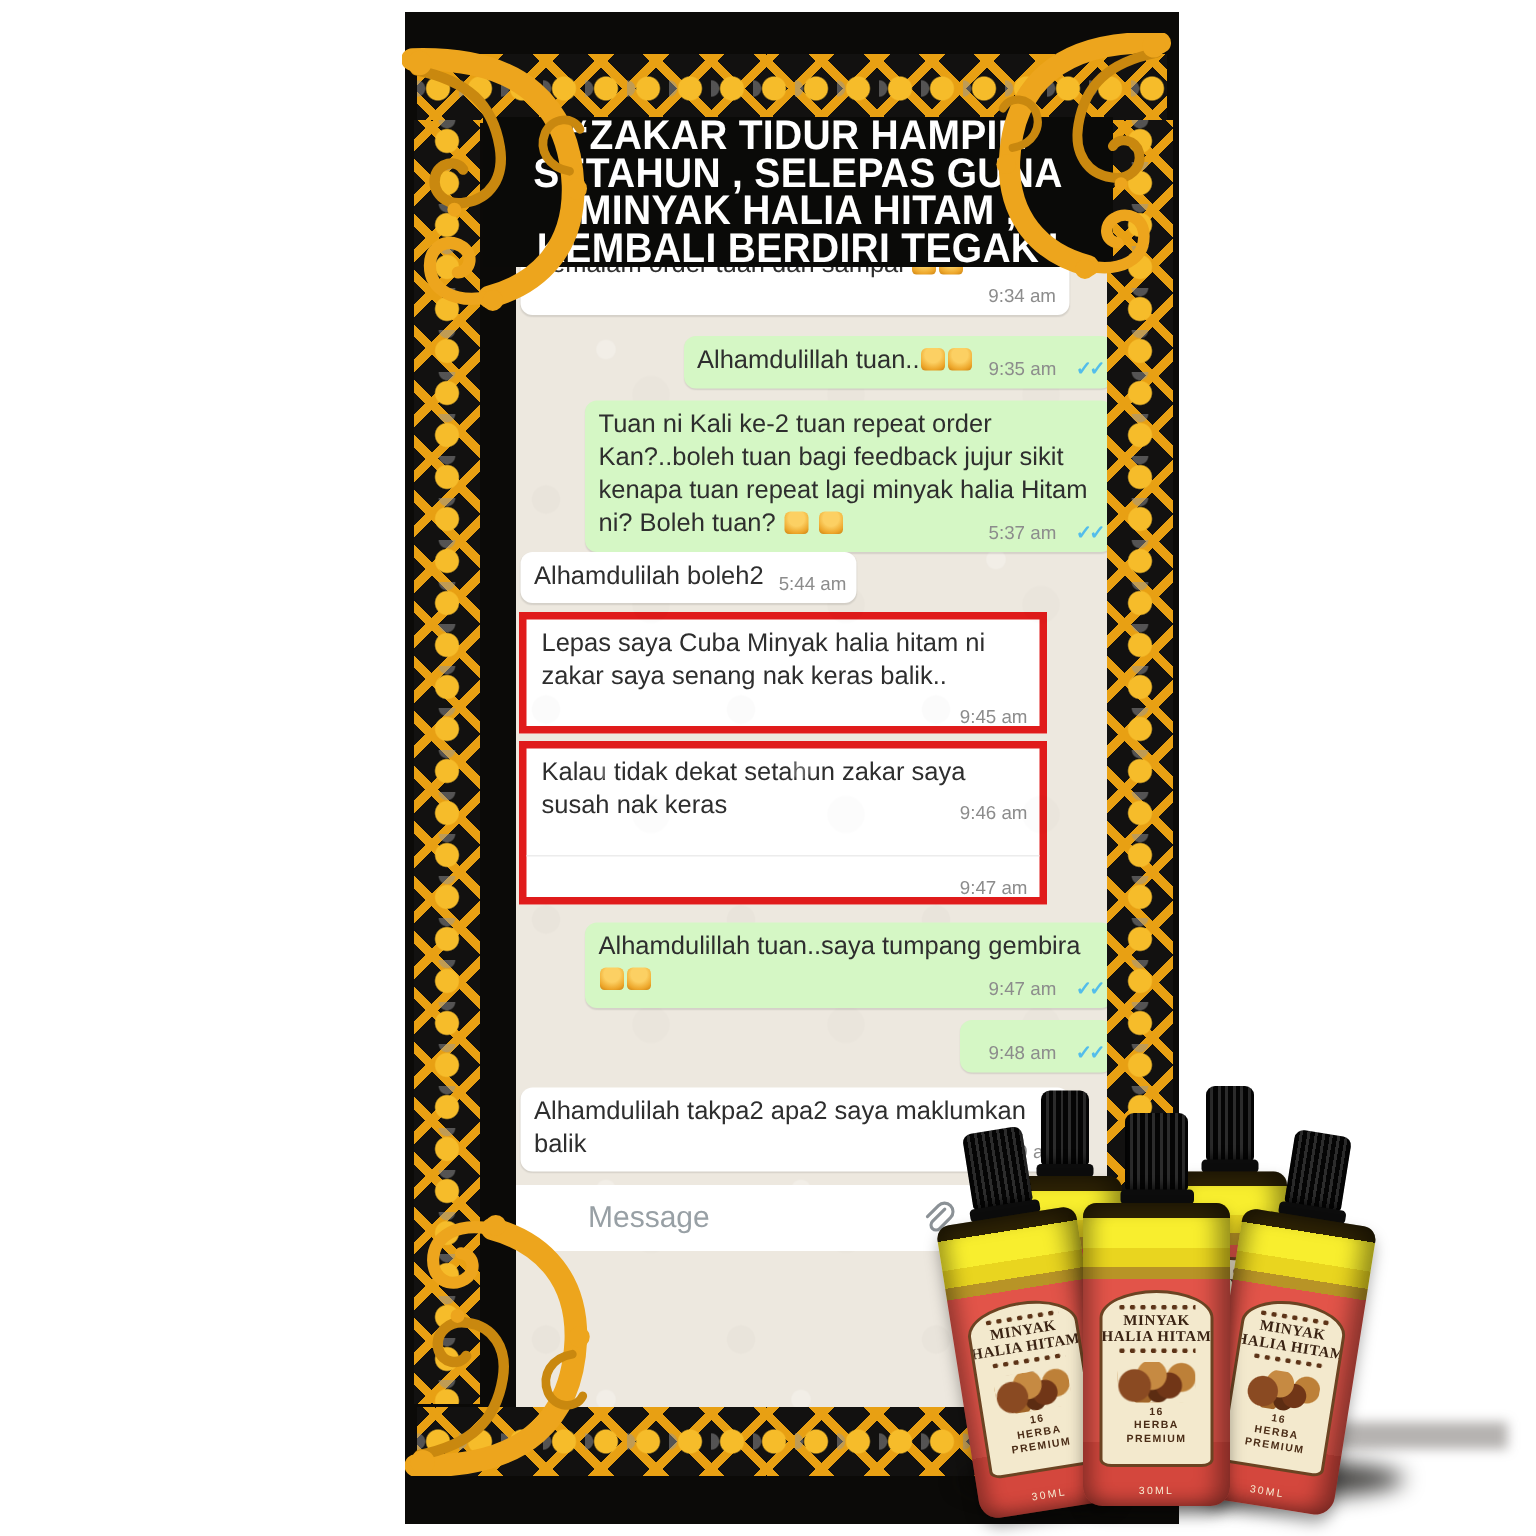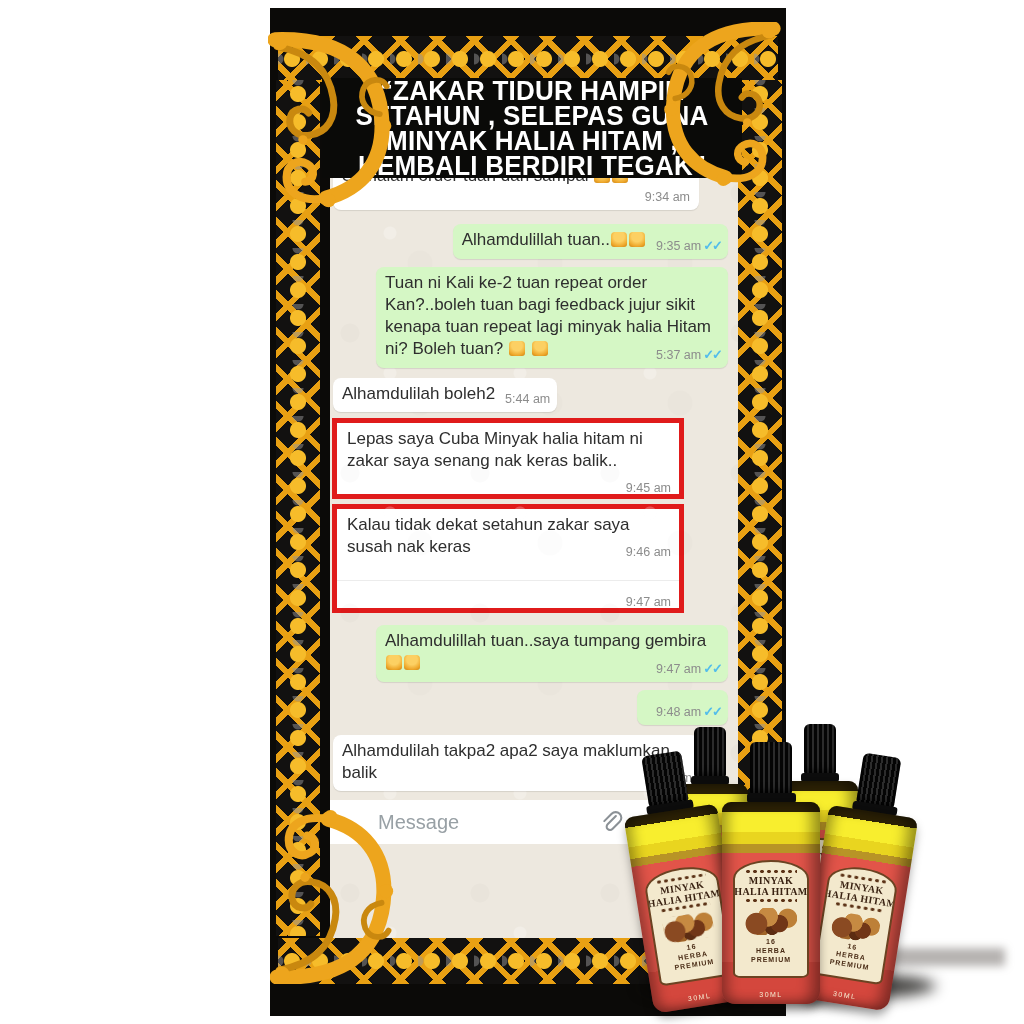--- a/index.html
+++ b/index.html
@@ -36,40 +36,40 @@
   .flr-bl{left:270px;top:810px;width:128px;height:174px;transform:scaleY(-1);}
   .flr-br{left:656px;top:818px;width:128px;height:164px;transform:scale(-1,-1);z-index:21;}
 
   
   .banner{position:absolute;left:322px;top:78px;width:420px;height:100px;background:#0a0a08;z-index:18;
     display:flex;flex-direction:column;justify-content:center;align-items:center;}
   .banner .hl{color:#ffffff;font-weight:700;font-size:26px;line-height:25px;letter-spacing:.2px;
     text-align:center;white-space:nowrap;transform:scaleY(1.06);}
 
   
-  .chat{position:absolute;left:330px;top:163px;width:412px;height:777px;background:#EDE8DF;z-index:10;
+  .chat{position:absolute;left:344px;top:163px;width:412px;height:777px;background:#EDE8DF;z-index:10;
     overflow:hidden;font-size:17px;color:#2e2e2e;}
   .chat::before{content:"";position:absolute;inset:0;opacity:.5;pointer-events:none;
     background:
       radial-gradient(circle at 20px 30px, rgba(0,0,0,.03) 0 9px, transparent 10px),
       radial-gradient(circle at 90px 100px, rgba(0,0,0,.025) 0 12px, transparent 13px),
       radial-gradient(circle at 60px 70px, rgba(255,255,255,.5) 0 6px, transparent 7px);
     background-size:130px 140px;}
   .row{display:flex;padding:0 14px 0 3px;position:relative;}
   .row.out{justify-content:flex-end;}
   .bubble{background:#fff;border-radius:8px;padding:5px 9px 6px 9px;max-width:348px;
     box-shadow:0 1px 1px rgba(0,0,0,.10);}
   .out .bubble{background:#D5F7C5;max-width:334px;}
   .msg-text{line-height:22px;}
-  .meta{float:right;margin:9px -2px 0 10px;display:flex;gap:2px;align-items:center;
+  .meta{float:right;margin:9px -2px 0 10px;display:flex;gap:13px;align-items:center;
     font-size:12.5px;color:#8c8c8c;white-space:nowrap;}
   .meta-line{display:block;text-align:right;font-size:12.5px;color:#8c8c8c;margin-top:3px;}
   .ticks{color:#53BDEB;font-size:13px;letter-spacing:-2px;font-weight:700;}
   .m0{margin-top:0;} .m0 .bubble{width:352px;padding-top:2px;}
-  .m1{margin-top:14px;} .m2{margin-top:8px;} .m3{margin-top:10px;}
+  .m1{margin-top:14px;} .m2{margin-top:8px;} .m3{}
   .m7{margin-top:12px;} .m8{margin-top:8px;} .m9{margin-top:10px;}
   .redbox{border:5px solid #E01B1B;margin:6px 0 0 2px;width:342px;background:#ffffff;}
   .redbox .rbubble{padding:5px 10px 22px 10px;}
   .redbox .rbubble + .rbubble{border-top:1px solid #ececec;}
   .rb1{margin-top:6px;} .rb2{margin-top:5px;}
   .em{display:inline-block;width:16px;height:15px;margin:0 1px;border-radius:4px 4px 3px 3px;vertical-align:-2px;
     background:radial-gradient(circle at 50% 30%, #fcd063 0 40%, #eda62a 75%, #c77f12);}
 
   
   .inputbar{margin-top:9px;height:44px;background:#ffffff;position:relative;display:flex;align-items:center;}

